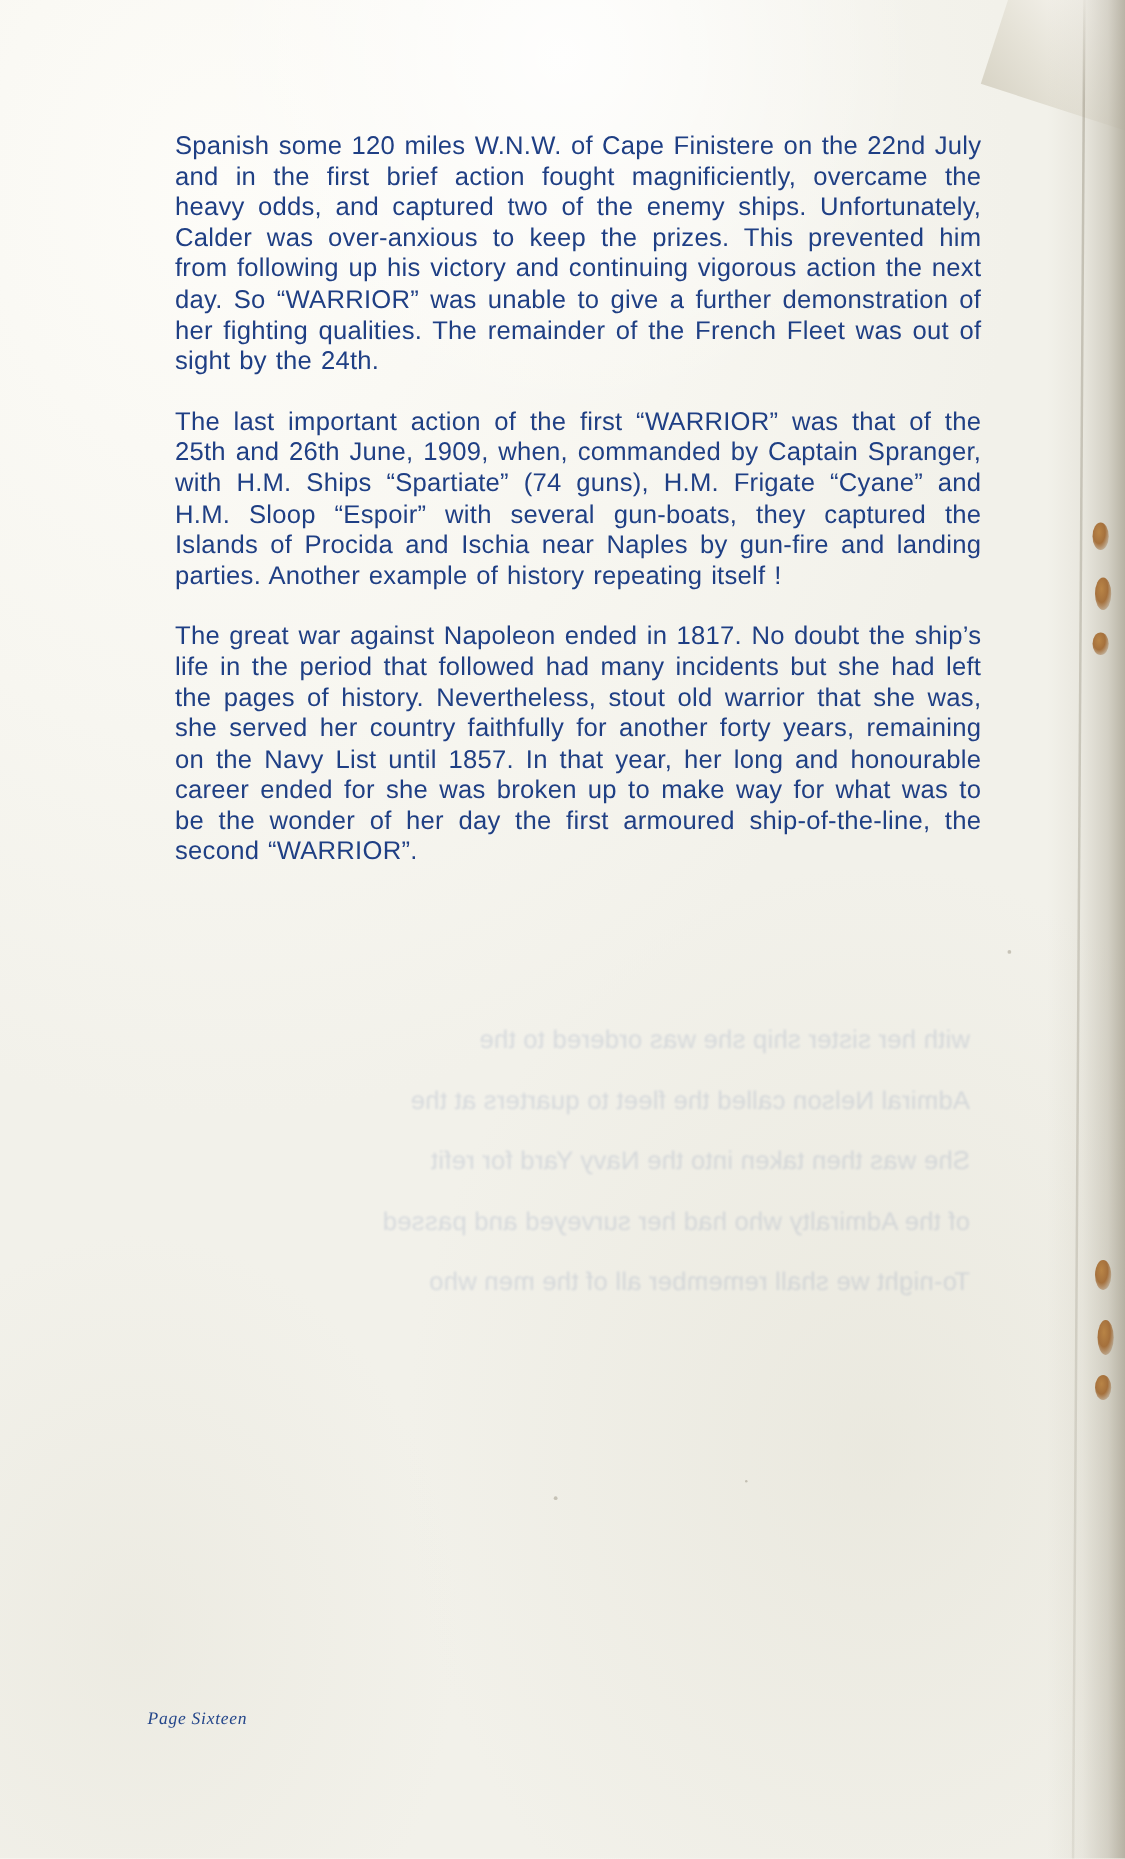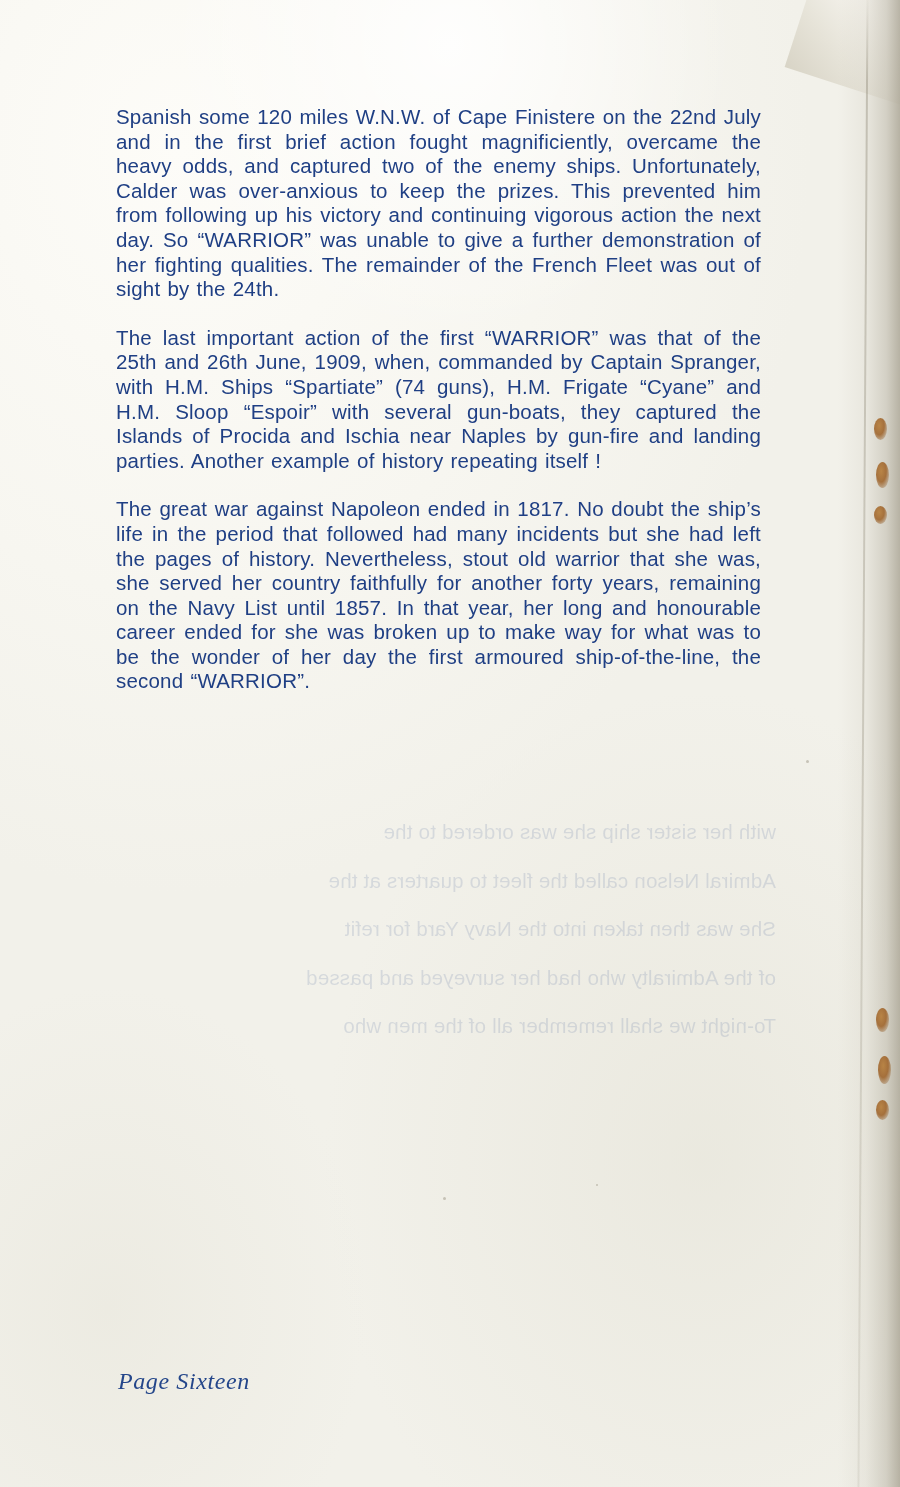--- a/index.html
+++ b/index.html
@@ -73,21 +73,21 @@
     position: absolute;
     width: 13px;
     border-radius: 50%;
     pointer-events: none;
     background: radial-gradient(ellipse at 40% 35%, #b3762f 0%, #9c5f24 45%, rgba(140,86,33,0.35) 75%, rgba(140,86,33,0) 100%);
     opacity: 0.85;
   }
 
   .text-column {
     position: absolute;
-    left: 116px;
+    left: 140px;
     top: 105px;
     width: 645px;
   }
 
   p.body-par {
     margin: 0 0 24px 0;
     color: #1f3f84;
     font-size: 20.5px;
     line-height: 24.6px;
     text-align: justify;
@@ -116,21 +116,21 @@
   }
   .bleed-through p { margin: 0 0 24px 0; }
 
   .page-number {
     position: absolute;
     left: 118px;
     top: 1368px;
     color: #24468a;
     font-family: "Liberation Serif", serif;
     font-style: italic;
-    font-size: 24px;
+    font-size: 14px;
     letter-spacing: 0.6px;
   }
 
   .speck {
     position: absolute;
     background: rgba(120,112,92,0.35);
     border-radius: 50%;
     pointer-events: none;
   }
 </style>

